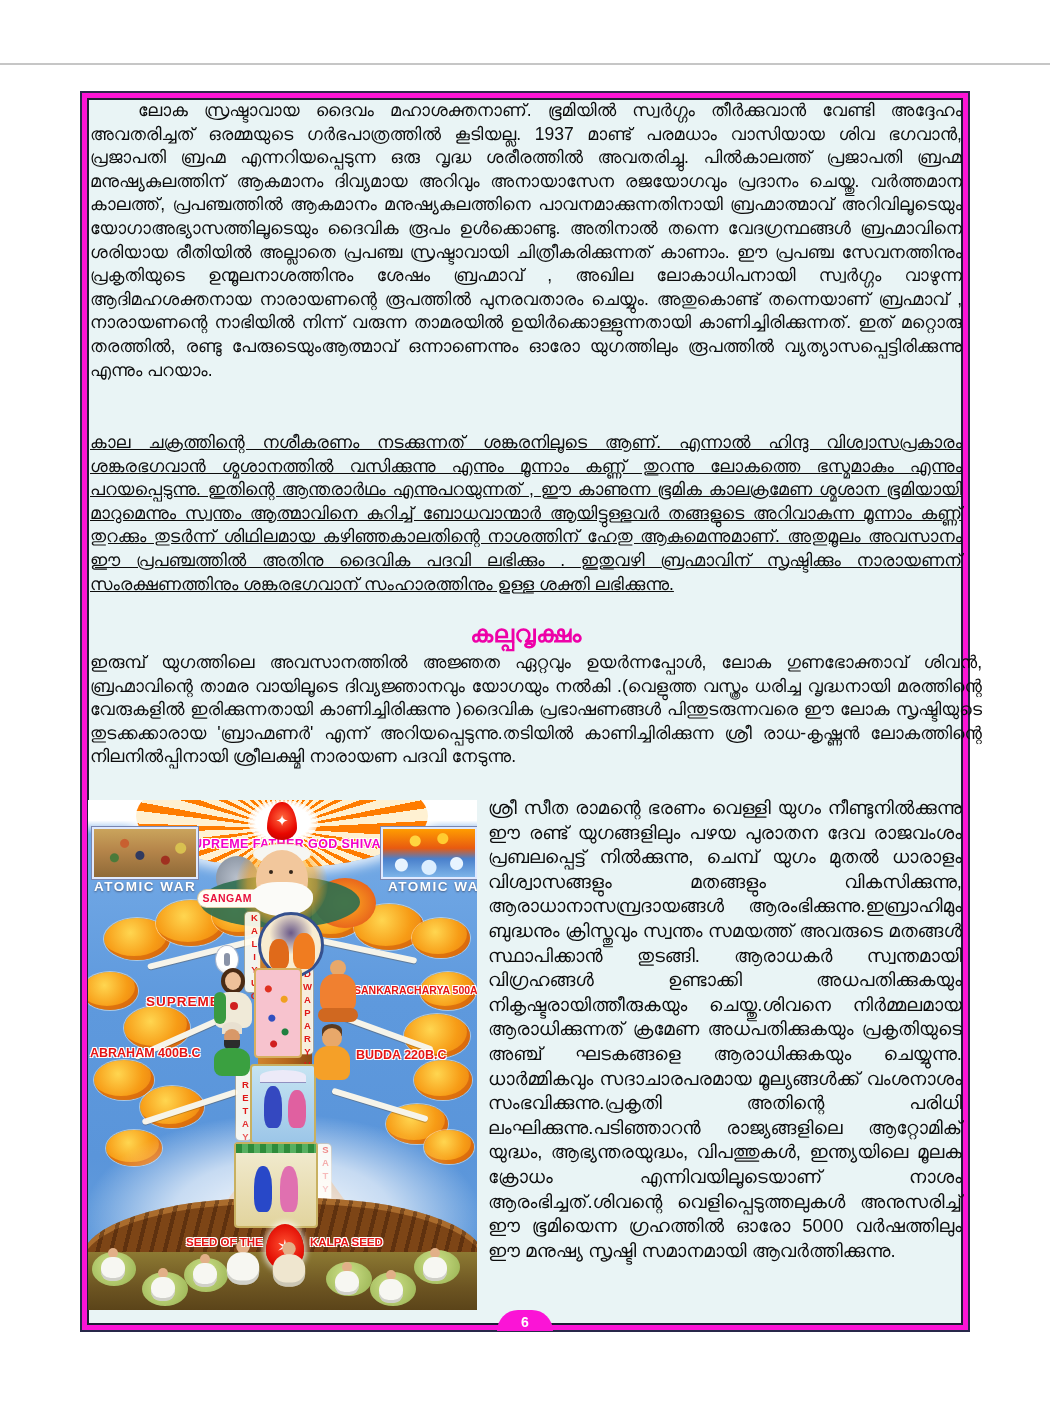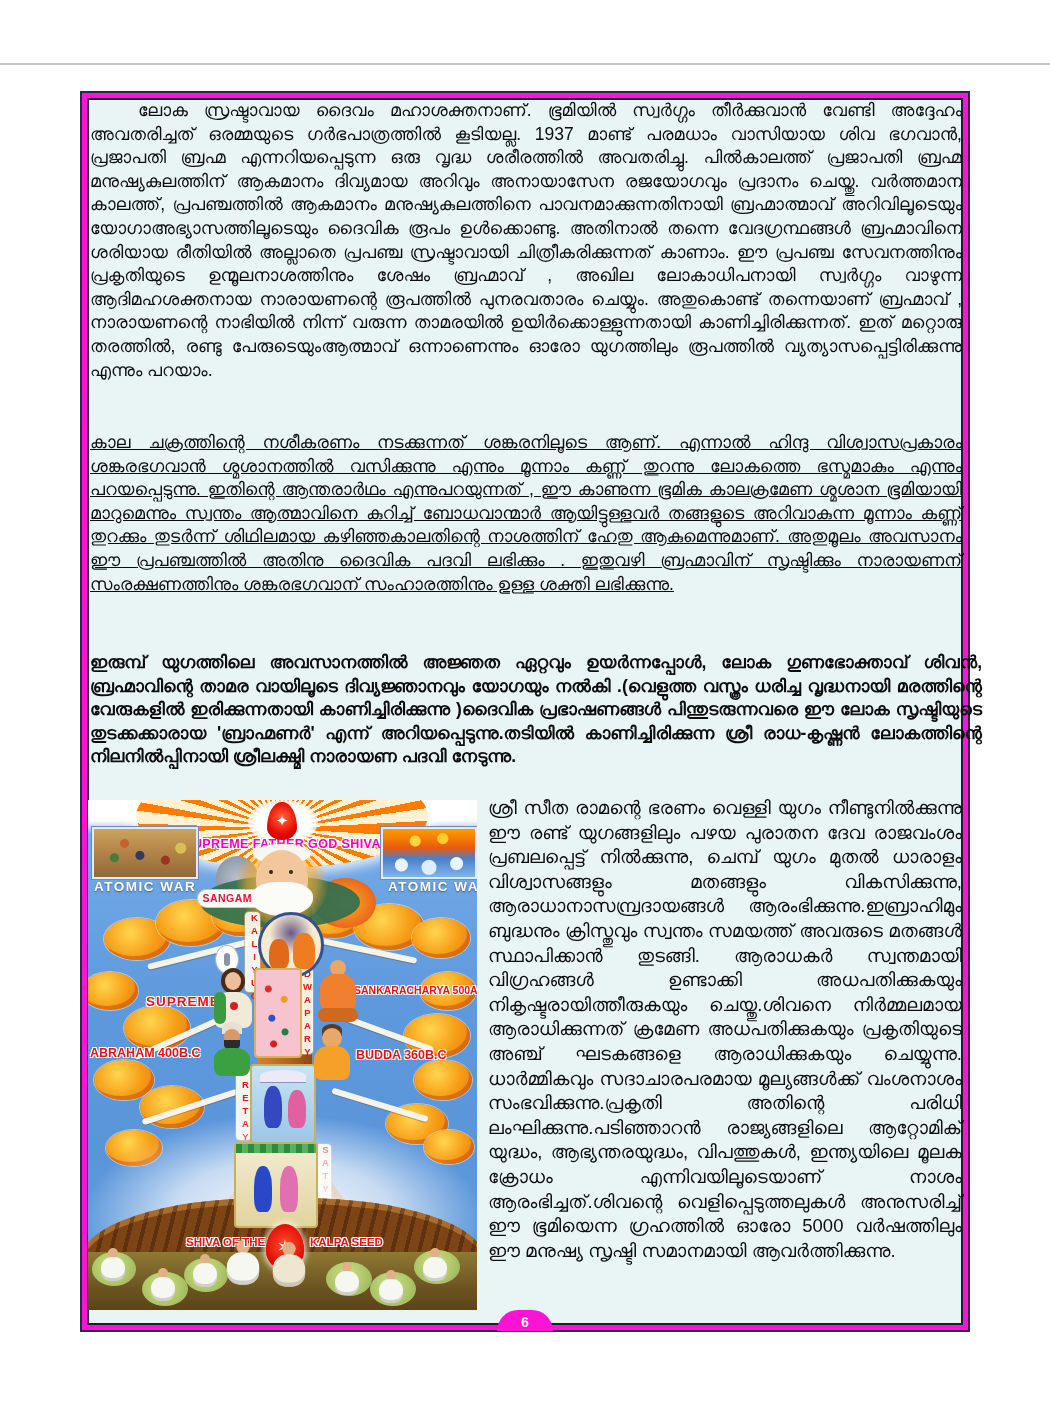--- a/index.html
+++ b/index.html
@@ -9,21 +9,21 @@
   }
   .top-rule{position:absolute;left:0;top:63px;width:1050px;height:2px;background:#c6c6c6;}
   .frame{
     position:absolute;left:82px;top:93px;width:876px;height:1227px;
     background:#e9f4f5;border:5px solid #fb14d6;outline:2px solid #28284a;
     box-shadow:inset 0 0 0 2px #1c1c34;
   }
   .para{position:absolute;text-align:justify;font-size:17.5px;line-height:23.6px;color:#0d0d0d;}
   .para1{left:90px;top:99px;width:872px;text-indent:48px;}
   .para2{left:90px;top:431px;width:872px;text-decoration:underline;}
-  .para3{left:90px;top:651px;width:892px;font-weight:bold;}
+  .para3{left:90px;top:651px;width:892px;}
   .heading{
     position:absolute;left:90px;top:620px;width:872px;text-align:center;
     font-size:24px;font-weight:bold;color:#ee00a8;letter-spacing:.5px;
   }
   .rightcol{left:488px;top:796px;width:474px;font-size:18.5px;line-height:24.6px;}
   .page-bump{
     position:absolute;left:497px;top:1310px;width:56px;height:21px;
     background:#fb14d6;border-radius:28px 28px 0 0;text-align:center;
     color:#ffffff;font-weight:bold;font-size:14px;line-height:24px;z-index:5;
   }
@@ -133,20 +133,21 @@
 </head>
 <body>
 
 <div id="page">
   <div class="top-rule"></div>
 
   <div class="frame"></div>
 
   <div class="para para1">ലോക സ്രഷ്ടാവായ ദൈവം മഹാശക്തനാണ്. ഭൂമിയിൽ സ്വർഗ്ഗം തീർക്കുവാൻ വേണ്ടി അദ്ദേഹം അവതരിച്ചത് ഒരമ്മയുടെ ഗർഭപാത്രത്തിൽ കൂടിയല്ല. 1937 മാണ്ട് പരമധാം വാസിയായ ശിവ ഭഗവാൻ, പ്രജാപതി ബ്രഹ്മ എന്നറിയപ്പെടുന്ന ഒരു വൃദ്ധ ശരീരത്തിൽ അവതരിച്ചു. പിൽകാലത്ത് പ്രജാപതി ബ്രഹ്മ മനുഷ്യകുലത്തിന് ആകമാനം ദിവ്യമായ അറിവും അനായാസേന രജയോഗവും പ്രദാനം ചെയ്തു. വർത്തമാന കാലത്ത്, പ്രപഞ്ചത്തിൽ ആകമാനം മനുഷ്യകുലത്തിനെ പാവനമാക്കുന്നതിനായി ബ്രഹ്മാത്മാവ് അറിവിലൂടെയും യോഗാഅഭ്യാസത്തിലൂടെയും ദൈവിക രൂപം ഉൾക്കൊണ്ടു. അതിനാൽ തന്നെ വേദഗ്രന്ഥങ്ങൾ ബ്രഹ്മാവിനെ ശരിയായ രീതിയിൽ അല്ലാതെ പ്രപഞ്ച സ്രഷ്ടാവായി ചിത്രീകരിക്കുന്നത് കാണാം. ഈ പ്രപഞ്ച സേവനത്തിനും പ്രകൃതിയുടെ ഉന്മൂലനാശത്തിനും ശേഷം ബ്രഹ്മാവ് , അഖില ലോകാധിപനായി സ്വർഗ്ഗം വാഴുന്ന ആദിമഹശക്തനായ നാരായണന്റെ രൂപത്തിൽ പുനരവതാരം ചെയ്യും. അതുകൊണ്ട് തന്നെയാണ് ബ്രഹ്മാവ് , നാരായണന്റെ നാഭിയിൽ നിന്ന് വരുന്ന താമരയിൽ ഉയിർക്കൊള്ളുന്നതായി കാണിച്ചിരിക്കുന്നത്. ഇത് മറ്റൊരു തരത്തിൽ, രണ്ടു പേരുടെയുംആത്മാവ് ഒന്നാണെന്നും ഓരോ യുഗത്തിലും രൂപത്തിൽ വ്യത്യാസപ്പെട്ടിരിക്കുന്നു എന്നും പറയാം.</div>
   <div class="para para2">കാല ചക്രത്തിന്റെ നശീകരണം നടക്കുന്നത് ശങ്കരനിലൂടെ ആണ്. എന്നാൽ ഹിന്ദു വിശ്വാസപ്രകാരം ശങ്കരഭഗവാൻ ശ്മശാനത്തിൽ വസിക്കുന്നു എന്നും മൂന്നാം കണ്ണ് തുറന്നു ലോകത്തെ ഭസ്മമാകും എന്നും പറയപ്പെടുന്നു. ഇതിന്റെ ആന്തരാർഥം എന്നുപറയുന്നത് , ഈ കാണുന്ന ഭൂമിക കാലക്രമേണ ശ്മശാന ഭൂമിയായി മാറുമെന്നും സ്വന്തം ആത്മാവിനെ കുറിച്ച് ബോധവാന്മാർ ആയിട്ടുള്ളവർ തങ്ങളുടെ അറിവാകുന്ന മൂന്നാം കണ്ണ് തുറക്കും തുടർന്ന് ശിഥിലമായ കഴിഞ്ഞകാലതിന്റെ നാശത്തിന് ഹേതു ആകുമെന്നുമാണ്. അതുമൂലം അവസാനം ഈ പ്രപഞ്ചത്തിൽ അതിനു ദൈവിക പദവി ലഭിക്കും . ഇതുവഴി ബ്രഹ്മാവിന് സൃഷ്ടിക്കും നാരായണന് സംരക്ഷണത്തിനും ശങ്കരഭഗവാന് സംഹാരത്തിനും ഉള്ള ശക്തി ലഭിക്കുന്നു.</div>
+  <div class="heading">കല്പവൃക്ഷം</div>
   <div class="para para3">ഇരുമ്പ് യുഗത്തിലെ അവസാനത്തിൽ  അജ്ഞത ഏറ്റവും ഉയർന്നപ്പോൾ, ലോക ഗുണഭോക്താവ് ശിവൻ, ബ്രഹ്മാവിന്റെ താമര വായിലൂടെ ദിവ്യജ്ഞാനവും യോഗയും നൽകി .(വെളുത്ത വസ്ത്രം ധരിച്ച വൃദ്ധനായി മരത്തിന്റെ വേരുകളിൽ ഇരിക്കുന്നതായി കാണിച്ചിരിക്കുന്നു )ദൈവിക പ്രഭാഷണങ്ങൾ പിന്തുടരുന്നവരെ ഈ ലോക സൃഷ്ടിയുടെ തുടക്കക്കാരായ 'ബ്രാഹ്മണർ' എന്ന് അറിയപ്പെടുന്നു.തടിയിൽ കാണിച്ചിരിക്കുന്ന ശ്രീ രാധ-കൃഷ്ണൻ  ലോകത്തിന്റെ നിലനിൽപ്പിനായി ശ്രീലക്ഷ്മി നാരായണ പദവി നേടുന്നു.</div>
   <div class="para rightcol">ശ്രീ സീത രാമന്റെ ഭരണം വെള്ളി യുഗം നീണ്ടുനിൽക്കുന്നു ഈ രണ്ട് യുഗങ്ങളിലും പഴയ പുരാതന ദേവ രാജവംശം പ്രബലപ്പെട്ട് നിൽക്കുന്നു, ചെമ്പ് യുഗം മുതൽ ധാരാളം വിശ്വാസങ്ങളും മതങ്ങളും വികസിക്കുന്നു, ആരാധാനാസമ്പ്രദായങ്ങൾ ആരംഭിക്കുന്നു.ഇബ്രാഹിമും ബുദ്ധനും ക്രിസ്തുവും സ്വന്തം സമയത്ത് അവരുടെ മതങ്ങൾ സ്ഥാപിക്കാൻ തുടങ്ങി. ആരാധകർ സ്വന്തമായി വിഗ്രഹങ്ങൾ ഉണ്ടാക്കി അധപതിക്കുകയും നികൃഷ്ടരായിത്തീരുകയും ചെയ്തു.ശിവനെ നിർമ്മലമായ ആരാധിക്കുന്നത് ക്രമേണ അധപതിക്കുകയും പ്രകൃതിയുടെ അഞ്ച് ഘടകങ്ങളെ ആരാധിക്കുകയും ചെയ്യുന്നു. ധാർമ്മികവും സദാചാരപരമായ മൂല്യങ്ങൾക്ക് വംശനാശം സംഭവിക്കുന്നു.പ്രകൃതി അതിന്റെ പരിധി ലംഘിക്കുന്നു.പടിഞ്ഞാറൻ രാജ്യങ്ങളിലെ ആറ്റോമിക് യുദ്ധം, ആഭ്യന്തരയുദ്ധം, വിപത്തുകൾ, ഇന്ത്യയിലെ മൂലക ക്രോധം എന്നിവയിലൂടെയാണ് നാശം ആരംഭിച്ചത്.ശിവന്റെ വെളിപ്പെടുത്തലുകൾ അനുസരിച്ച് ഈ ഭൂമിയെന്ന ഗ്രഹത്തിൽ ഓരോ 5000 വർഷത്തിലും ഈ മനുഷ്യ സൃഷ്ടി സമാനമായി ആവർത്തിക്കുന്നു.</div>
 
   <div class="art">
     <div class="sky-top"></div>
     <div class="wings"></div>
     <div class="wing-core"></div>
     <div class="drop">✦</div>
     <div class="lbl lbl-magenta outline-w" style="left:0;top:37px;width:389px;text-align:center;">SUPREME FATHER GOD SHIVA</div>
 
@@ -242,27 +243,27 @@
       <div style="position:absolute;left:2px;top:14px;width:36px;height:38px;border-radius:40% 40% 10px 10px;background:#f08030;"></div>
       <div style="position:absolute;left:0;top:48px;width:40px;height:14px;border-radius:10px;background:#d06820;"></div>
     </div>
     <div class="lbl lbl-red outline-w" style="left:266px;top:184px;font-size:10.5px;">SANKARACHARYA 500A.D</div>
 
     <div class="bust" style="left:226px;top:226px;width:36px;height:54px;">
       <div style="position:absolute;left:8px;top:-2px;width:20px;height:12px;border-radius:50% 50% 0 0;background:#5a3a20;"></div>
       <div style="position:absolute;left:8px;top:2px;width:20px;height:20px;border-radius:50%;background:#e8a86a;"></div>
       <div style="position:absolute;left:0;top:20px;width:36px;height:34px;border-radius:40% 40% 8px 8px;background:#f5a028;"></div>
     </div>
-    <div class="lbl lbl-red outline-w" style="left:268px;top:248px;font-size:12.5px;">BUDDA 360B.C</div>
+    <div class="lbl lbl-red outline-w" style="left:268px;top:248px;font-size:12.5px;">BUDDA 220B.C</div>
 
     <div class="glow"></div>
     <div class="roots"></div>
     <div class="ground"></div>
 
-    <div class="lbl lbl-red outline-w" style="left:98px;top:436px;font-size:11.5px;z-index:4;">SHIVA OF THE</div>
+    <div class="lbl lbl-red outline-w" style="left:98px;top:436px;font-size:11.5px;z-index:4;">SEED OF THE</div>
     <div class="seed">✶</div>
     <div class="lbl lbl-red outline-w" style="left:222px;top:436px;font-size:11.5px;z-index:4;">KALPA SEED</div>
 
     <div class="mat" style="left:4px;top:452px;width:44px;height:34px;"></div>
     <div class="mat" style="left:54px;top:472px;width:46px;height:34px;"></div>
     <div class="mat" style="left:96px;top:458px;width:44px;height:34px;"></div>
     <div class="mat" style="left:238px;top:462px;width:46px;height:34px;"></div>
     <div class="mat" style="left:282px;top:472px;width:46px;height:34px;"></div>
     <div class="mat" style="left:326px;top:450px;width:46px;height:34px;"></div>
 

